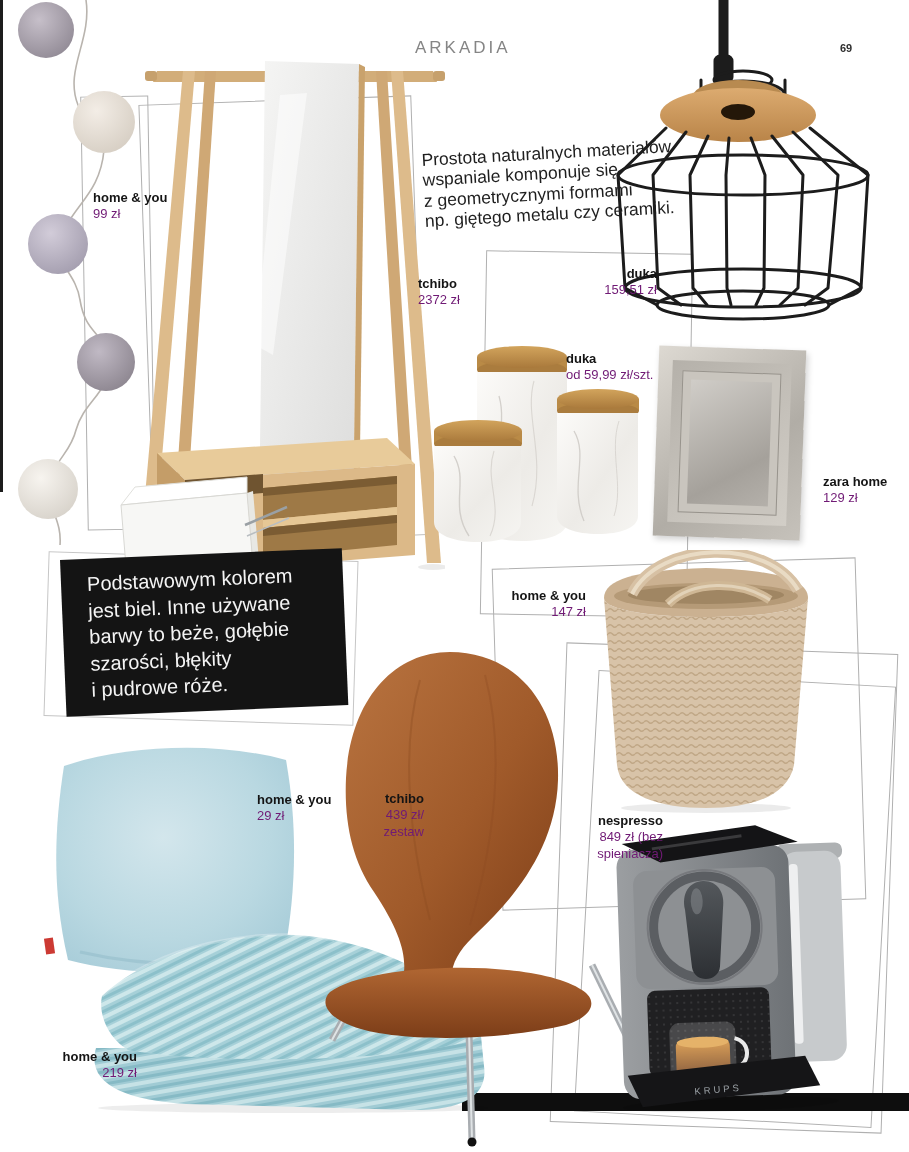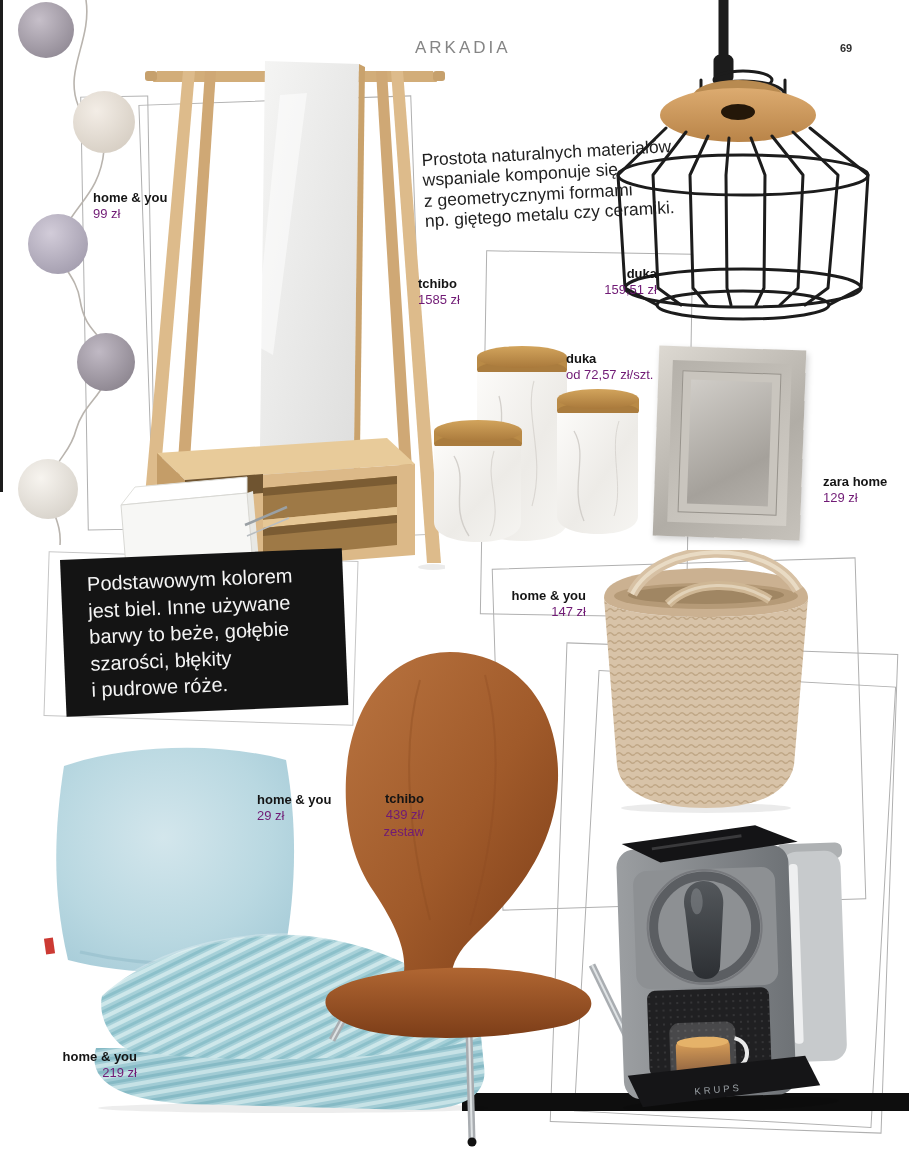--- a/index.html
+++ b/index.html
@@ -343,45 +343,50 @@
       <text x="118" y="276" transform="rotate(-3 118 276)" text-anchor="middle" font-family="Liberation Sans, sans-serif" font-size="9.5" letter-spacing="3" fill="#9aa0a5">KRUPS</text>
     </g>
   </svg>
 
   <div class="label" style="left:93px;top:190px;">
     <div class="brand">home &amp; you</div>
     <div class="price">99 zł</div>
   </div>
   <div class="label" style="left:418px;top:276px;">
     <div class="brand">tchibo</div>
-    <div class="price">1585 zł</div>
+    <div class="price">2372 zł</div>
   </div>
   <div class="label right" style="left:527px;top:266px;">
     <div class="brand">duka</div>
     <div class="price">159,51 zł</div>
   </div>
   <div class="label" style="left:566px;top:351px;">
     <div class="brand">duka</div>
-    <div class="price">od 72,57 zł/szt.</div>
+    <div class="price">od 59,99 zł/szt.</div>
   </div>
   <div class="label" style="left:823px;top:474px;">
     <div class="brand">zara home</div>
     <div class="price">129 zł</div>
   </div>
   <div class="label right" style="left:456px;top:588px;">
     <div class="brand">home &amp; you</div>
     <div class="price">147 zł</div>
   </div>
   <div class="label" style="left:257px;top:792px;">
     <div class="brand">home &amp; you</div>
     <div class="price">29 zł</div>
   </div>
   <div class="label right" style="left:294px;top:791px;">
     <div class="brand">tchibo</div>
     <div class="price">439 zł/
 zestaw</div>
   </div>
+  <div class="label right" style="left:533px;top:813px;">
+    <div class="brand">nespresso</div>
+    <div class="price">849 zł (bez
+spieniacza)</div>
+  </div>
   <div class="label right" style="left:7px;top:1049px;">
     <div class="brand">home &amp; you</div>
     <div class="price">219 zł</div>
   </div>
 
 </div>
 
 </body></html>

